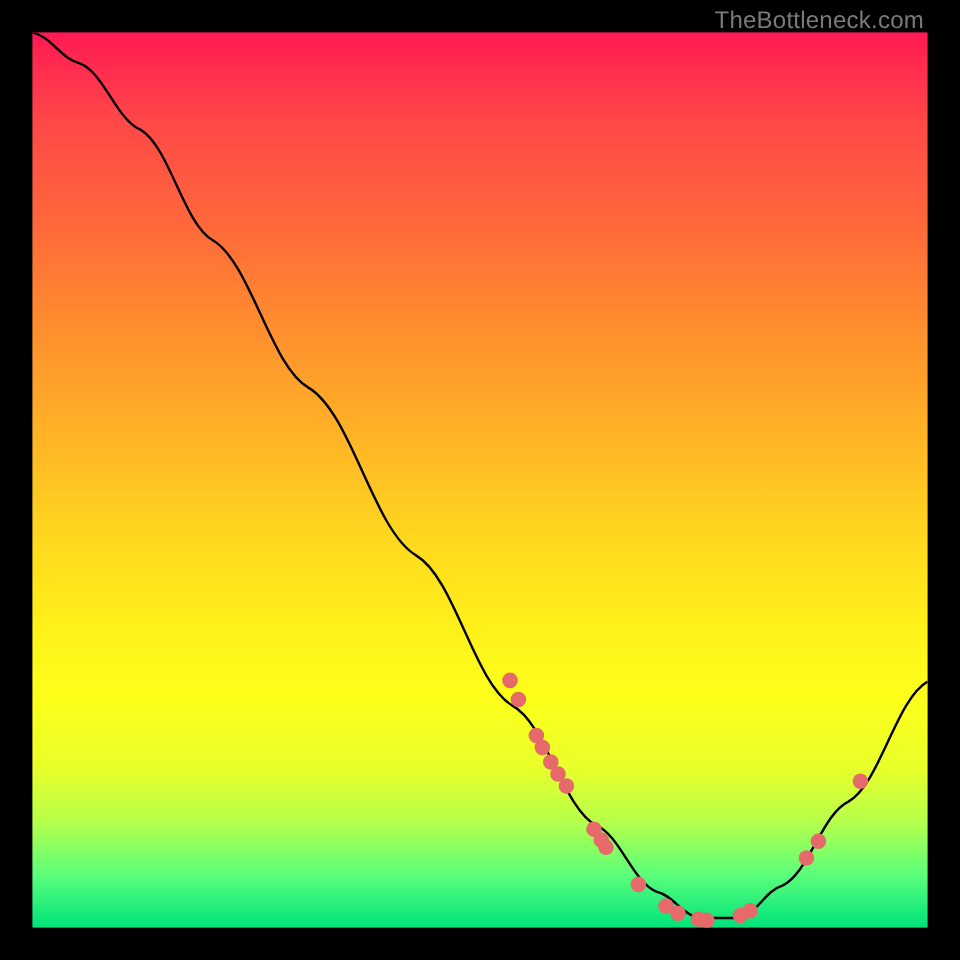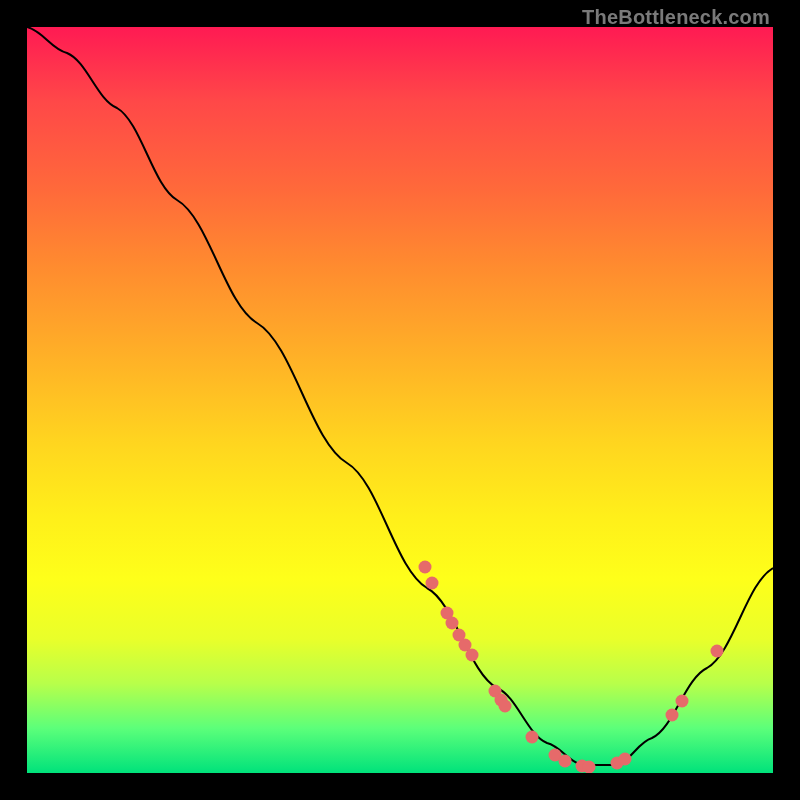--- a/index.html
+++ b/index.html
@@ -31,21 +31,21 @@
       #5cff7a 94%,
       #00e27b 100%
     );
   }
   .watermark {
     position: absolute;
     top: 6px;
     right: 30px;
     color: #7a7a7a;
     font-size: 20px;
-    font-weight: 700;
+    font-weight: 400;
     letter-spacing: 0.2px;
     user-select: none;
   }
   svg {
     position: absolute;
     left: 0;
     top: 0;
   }
 </style>
 </head>

